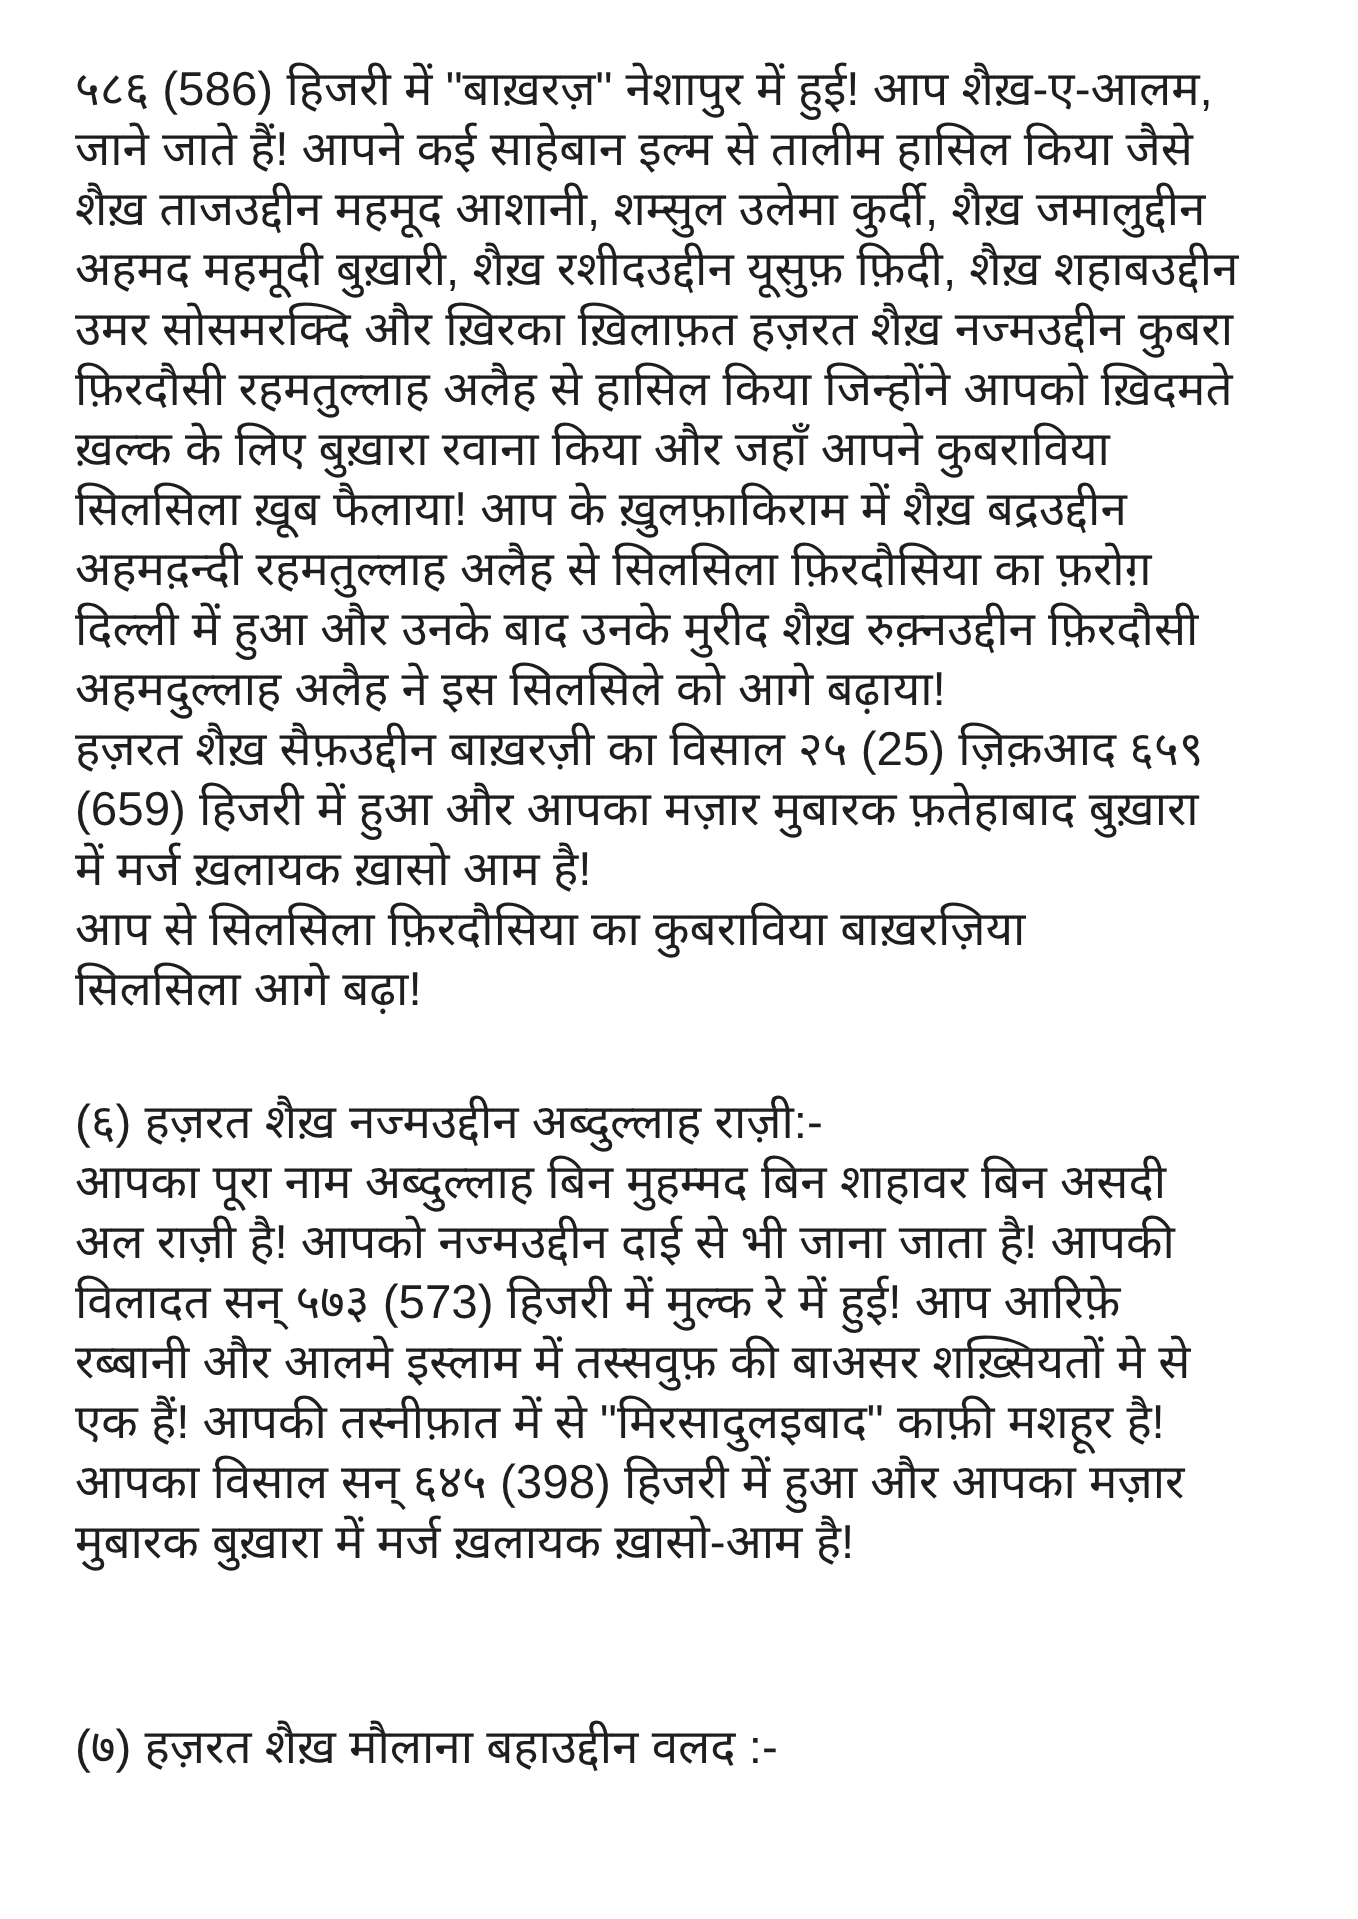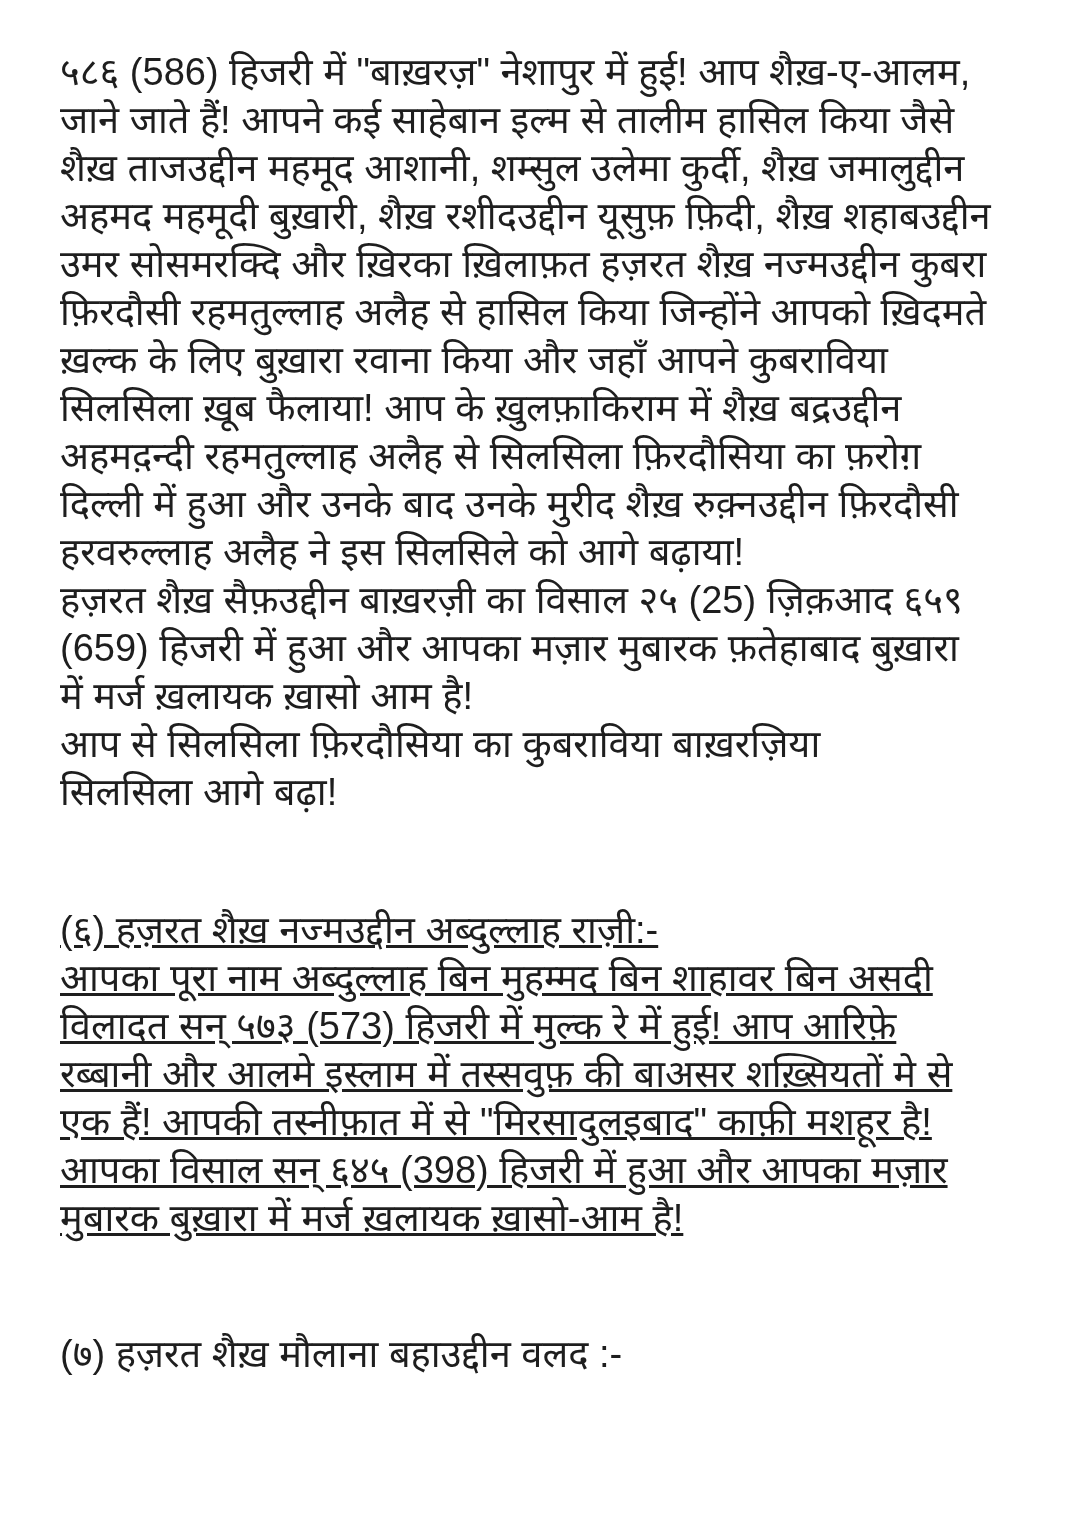--- a/index.html
+++ b/index.html
@@ -28,53 +28,53 @@
     padding: 0;
   }
   .para .line {
     font-size: 38px;
     line-height: 48px;
     white-space: nowrap;
     letter-spacing: 0px;
     color: #1e1e1e;
   }
   .para-2 {
-    margin-top: 90px;
-    text-decoration: underline;
+    margin-top: 58px;
   }
   .para-3 {
-    margin-top: 88px;
+    margin-top: 116px;
   }
 </style>
 </head>
 <body>
 
 <div class="page" style="background: rgb(255, 255, 255); color: rgb(30, 30, 30);">
   <div class="doc">
     <div class="para para-1">
         <div class="line">५८६ (586) हिजरी में "बाख़रज़" नेशापुर में हुई! आप शैख़-ए-आलम,</div>
         <div class="line">जाने जाते हैं! आपने कई साहेबान इल्म से तालीम हासिल किया जैसे</div>
         <div class="line">शैख़ ताजउद्दीन महमूद आशानी, शम्सुल उलेमा कुर्दी, शैख़ जमालुद्दीन</div>
         <div class="line">अहमद महमूदी बुख़ारी, शैख़ रशीदउद्दीन यूसुफ़ फ़िदी, शैख़ शहाबउद्दीन</div>
         <div class="line">उमर सोसमरक्दि और ख़िरका ख़िलाफ़त हज़रत शैख़ नज्मउद्दीन कुबरा</div>
         <div class="line">फ़िरदौसी रहमतुल्लाह अलैह से हासिल किया जिन्होंने आपको ख़िदमते</div>
         <div class="line">ख़ल्क के लिए बुख़ारा रवाना किया और जहाँ आपने कुबराविया</div>
         <div class="line">सिलसिला ख़ूब फैलाया! आप के ख़ुलफ़ाकिराम में शैख़ बद्रउद्दीन</div>
         <div class="line">अहमद़न्दी रहमतुल्लाह अलैह से सिलसिला फ़िरदौसिया का फ़रोग़</div>
         <div class="line">दिल्ली में हुआ और उनके बाद उनके मुरीद शैख़ रुक़्नउद्दीन फ़िरदौसी</div>
-        <div class="line">हरवरुल्लाह अलैह ने इस सिलसिले को आगे बढ़ाया!</div>
+        <div class="line">अहमदुल्लाह अलैह ने इस सिलसिले को आगे बढ़ाया!</div>
         <div class="line">हज़रत शैख़ सैफ़उद्दीन बाख़रज़ी का विसाल २५ (25) ज़िक़आद ६५९</div>
         <div class="line">(659) हिजरी में हुआ और आपका मज़ार मुबारक फ़तेहाबाद बुख़ारा</div>
         <div class="line">में मर्ज ख़लायक ख़ासो आम है!</div>
         <div class="line">आप से सिलसिला फ़िरदौसिया का कुबराविया बाख़रज़िया</div>
         <div class="line">सिलसिला आगे बढ़ा!</div>
       </div>
     <div class="para para-2">
         <div class="line">(६) हज़रत शैख़ नज्मउद्दीन अब्दुल्लाह राज़ी:-</div>
         <div class="line">आपका पूरा नाम अब्दुल्लाह बिन मुहम्मद बिन शाहावर बिन असदी</div>
+        <div class="line">अल राज़ी है! आपको नज्मउद्दीन दाई से भी जाना जाता है! आपकी</div>
         <div class="line">विलादत सन् ५७३ (573) हिजरी में मुल्क रे में हुई! आप आरिफ़े</div>
         <div class="line">रब्बानी और आलमे इस्लाम में तस्सवुफ़ की बाअसर शख़्सियतों मे से</div>
         <div class="line">एक हैं! आपकी तस्नीफ़ात में से "मिरसादुलइबाद" काफ़ी मशहूर है!</div>
         <div class="line">आपका विसाल सन् ६४५ (398) हिजरी में हुआ और आपका मज़ार</div>
         <div class="line">मुबारक बुख़ारा में मर्ज ख़लायक ख़ासो-आम है!</div>
       </div>
     <div class="para para-3">
         <div class="line">(७) हज़रत शैख़ मौलाना बहाउद्दीन वलद :-</div>
       </div>
   </div>

